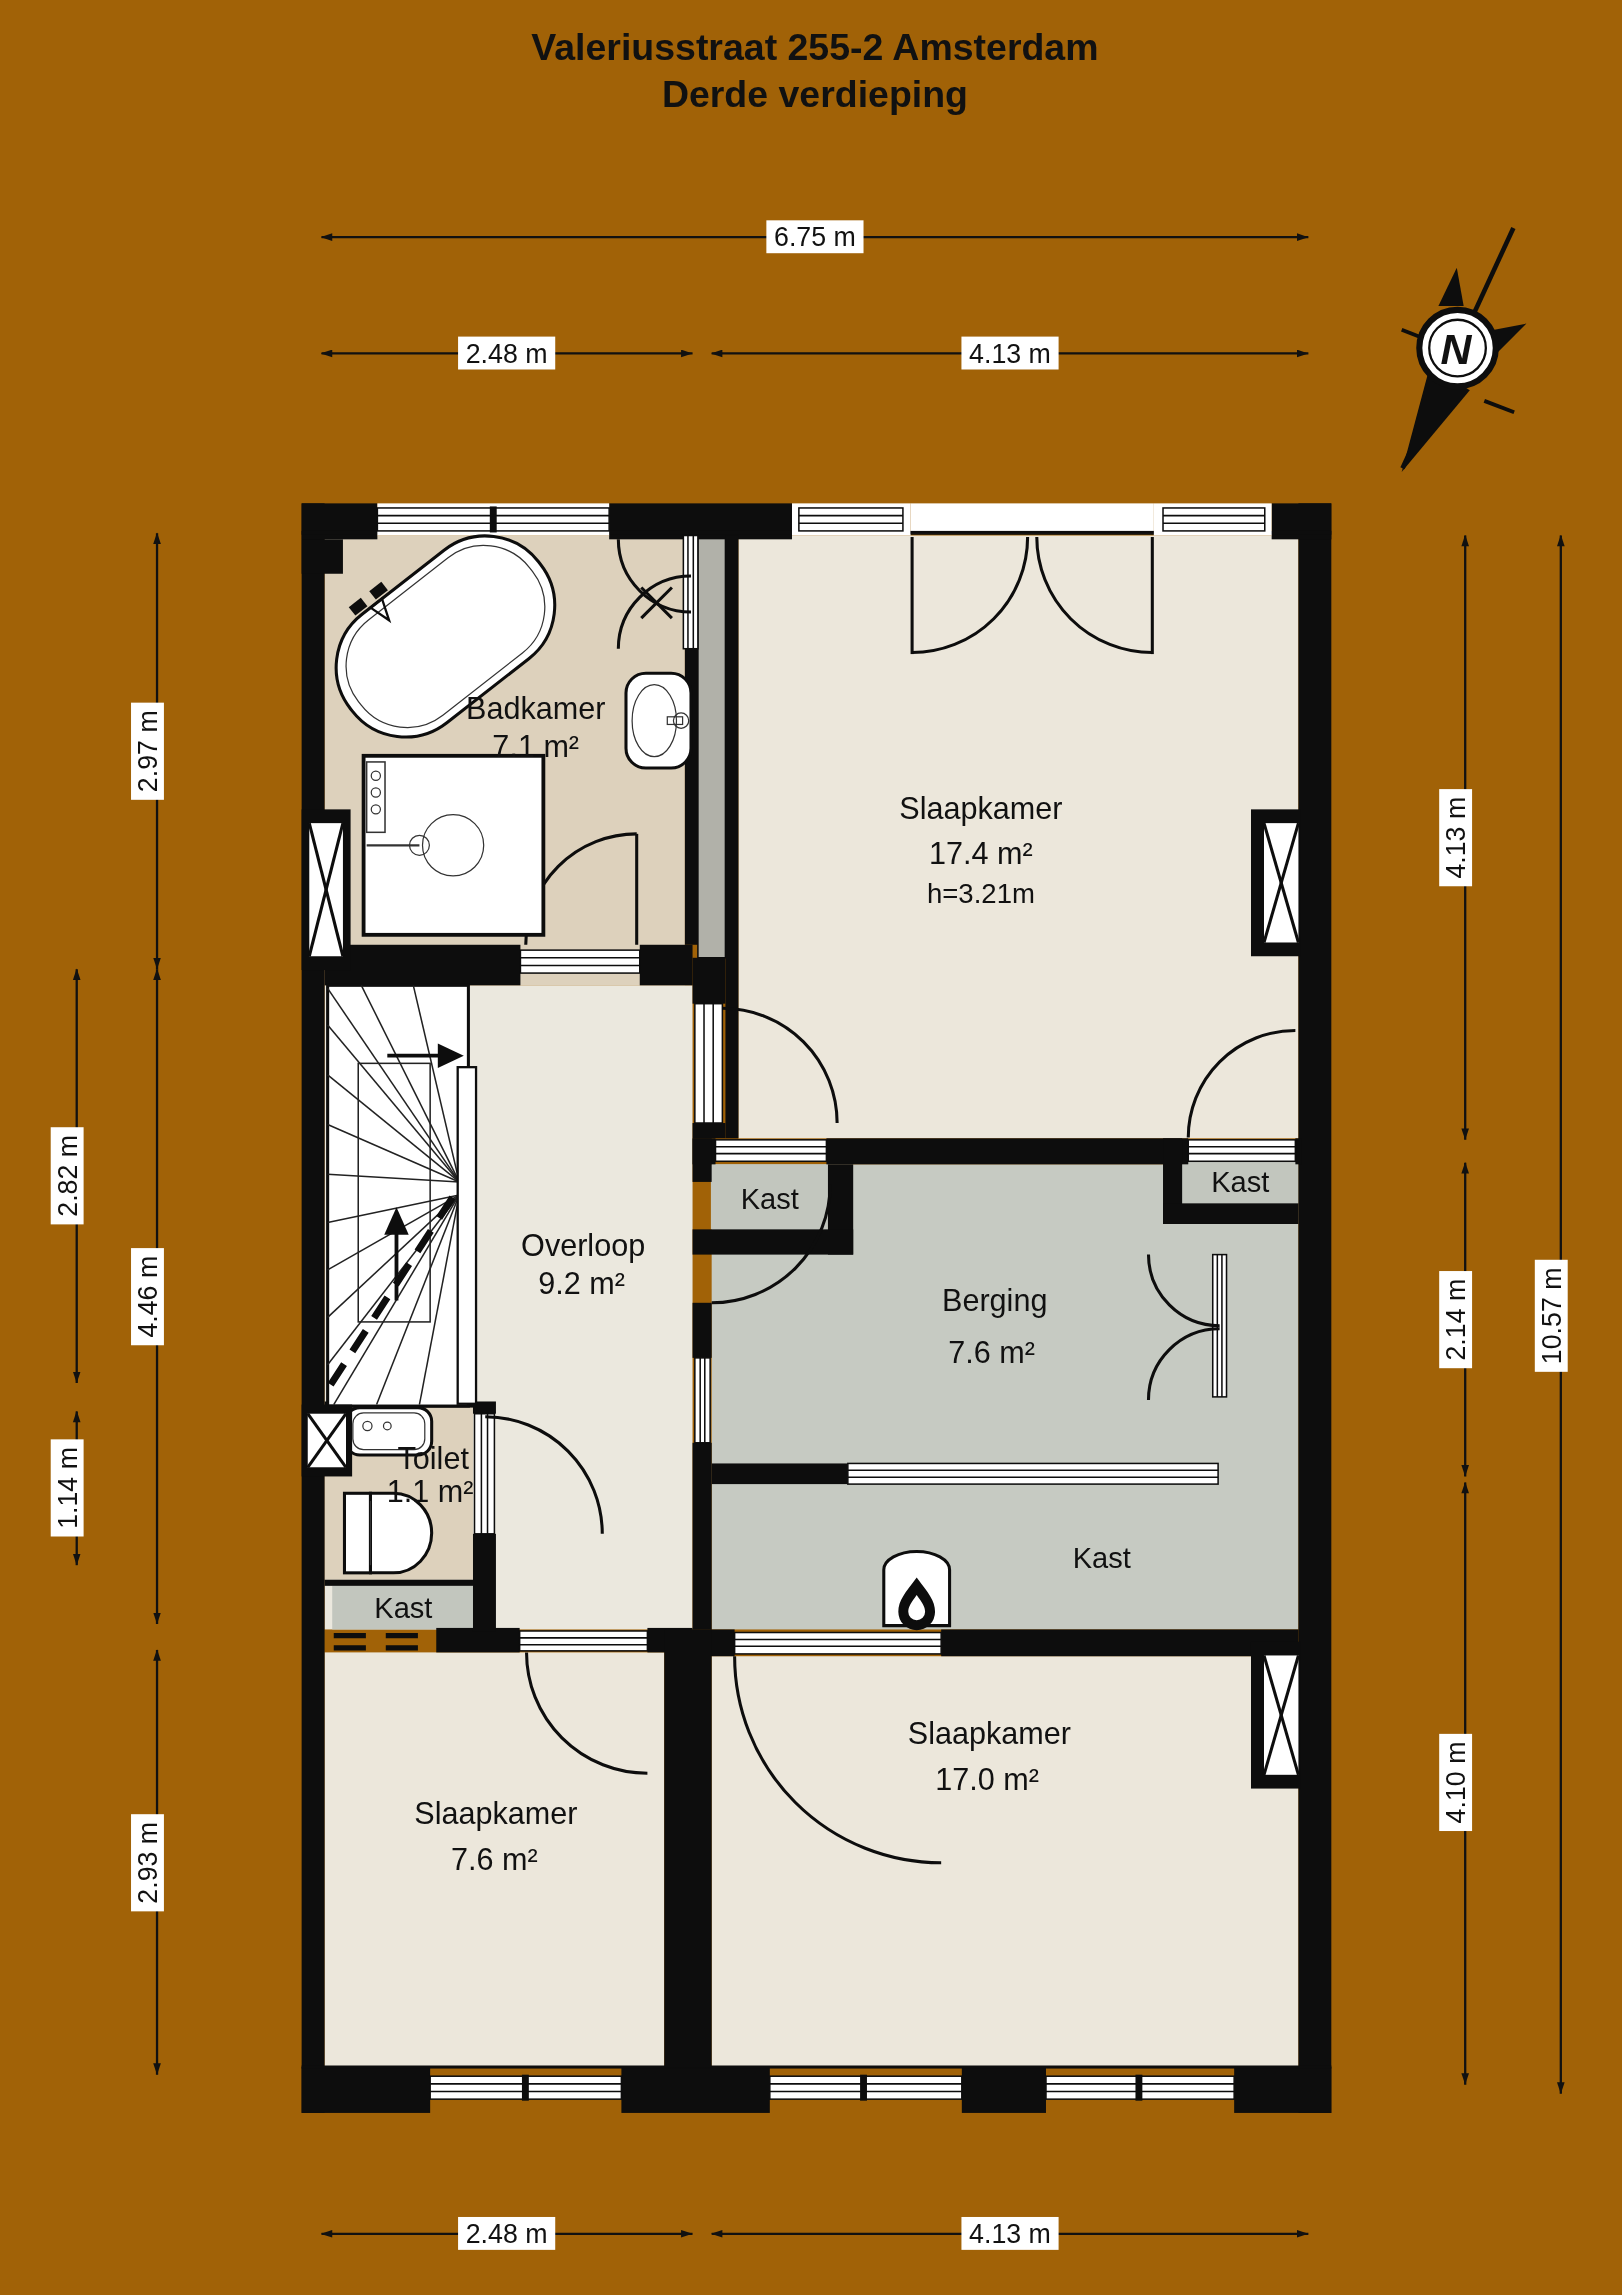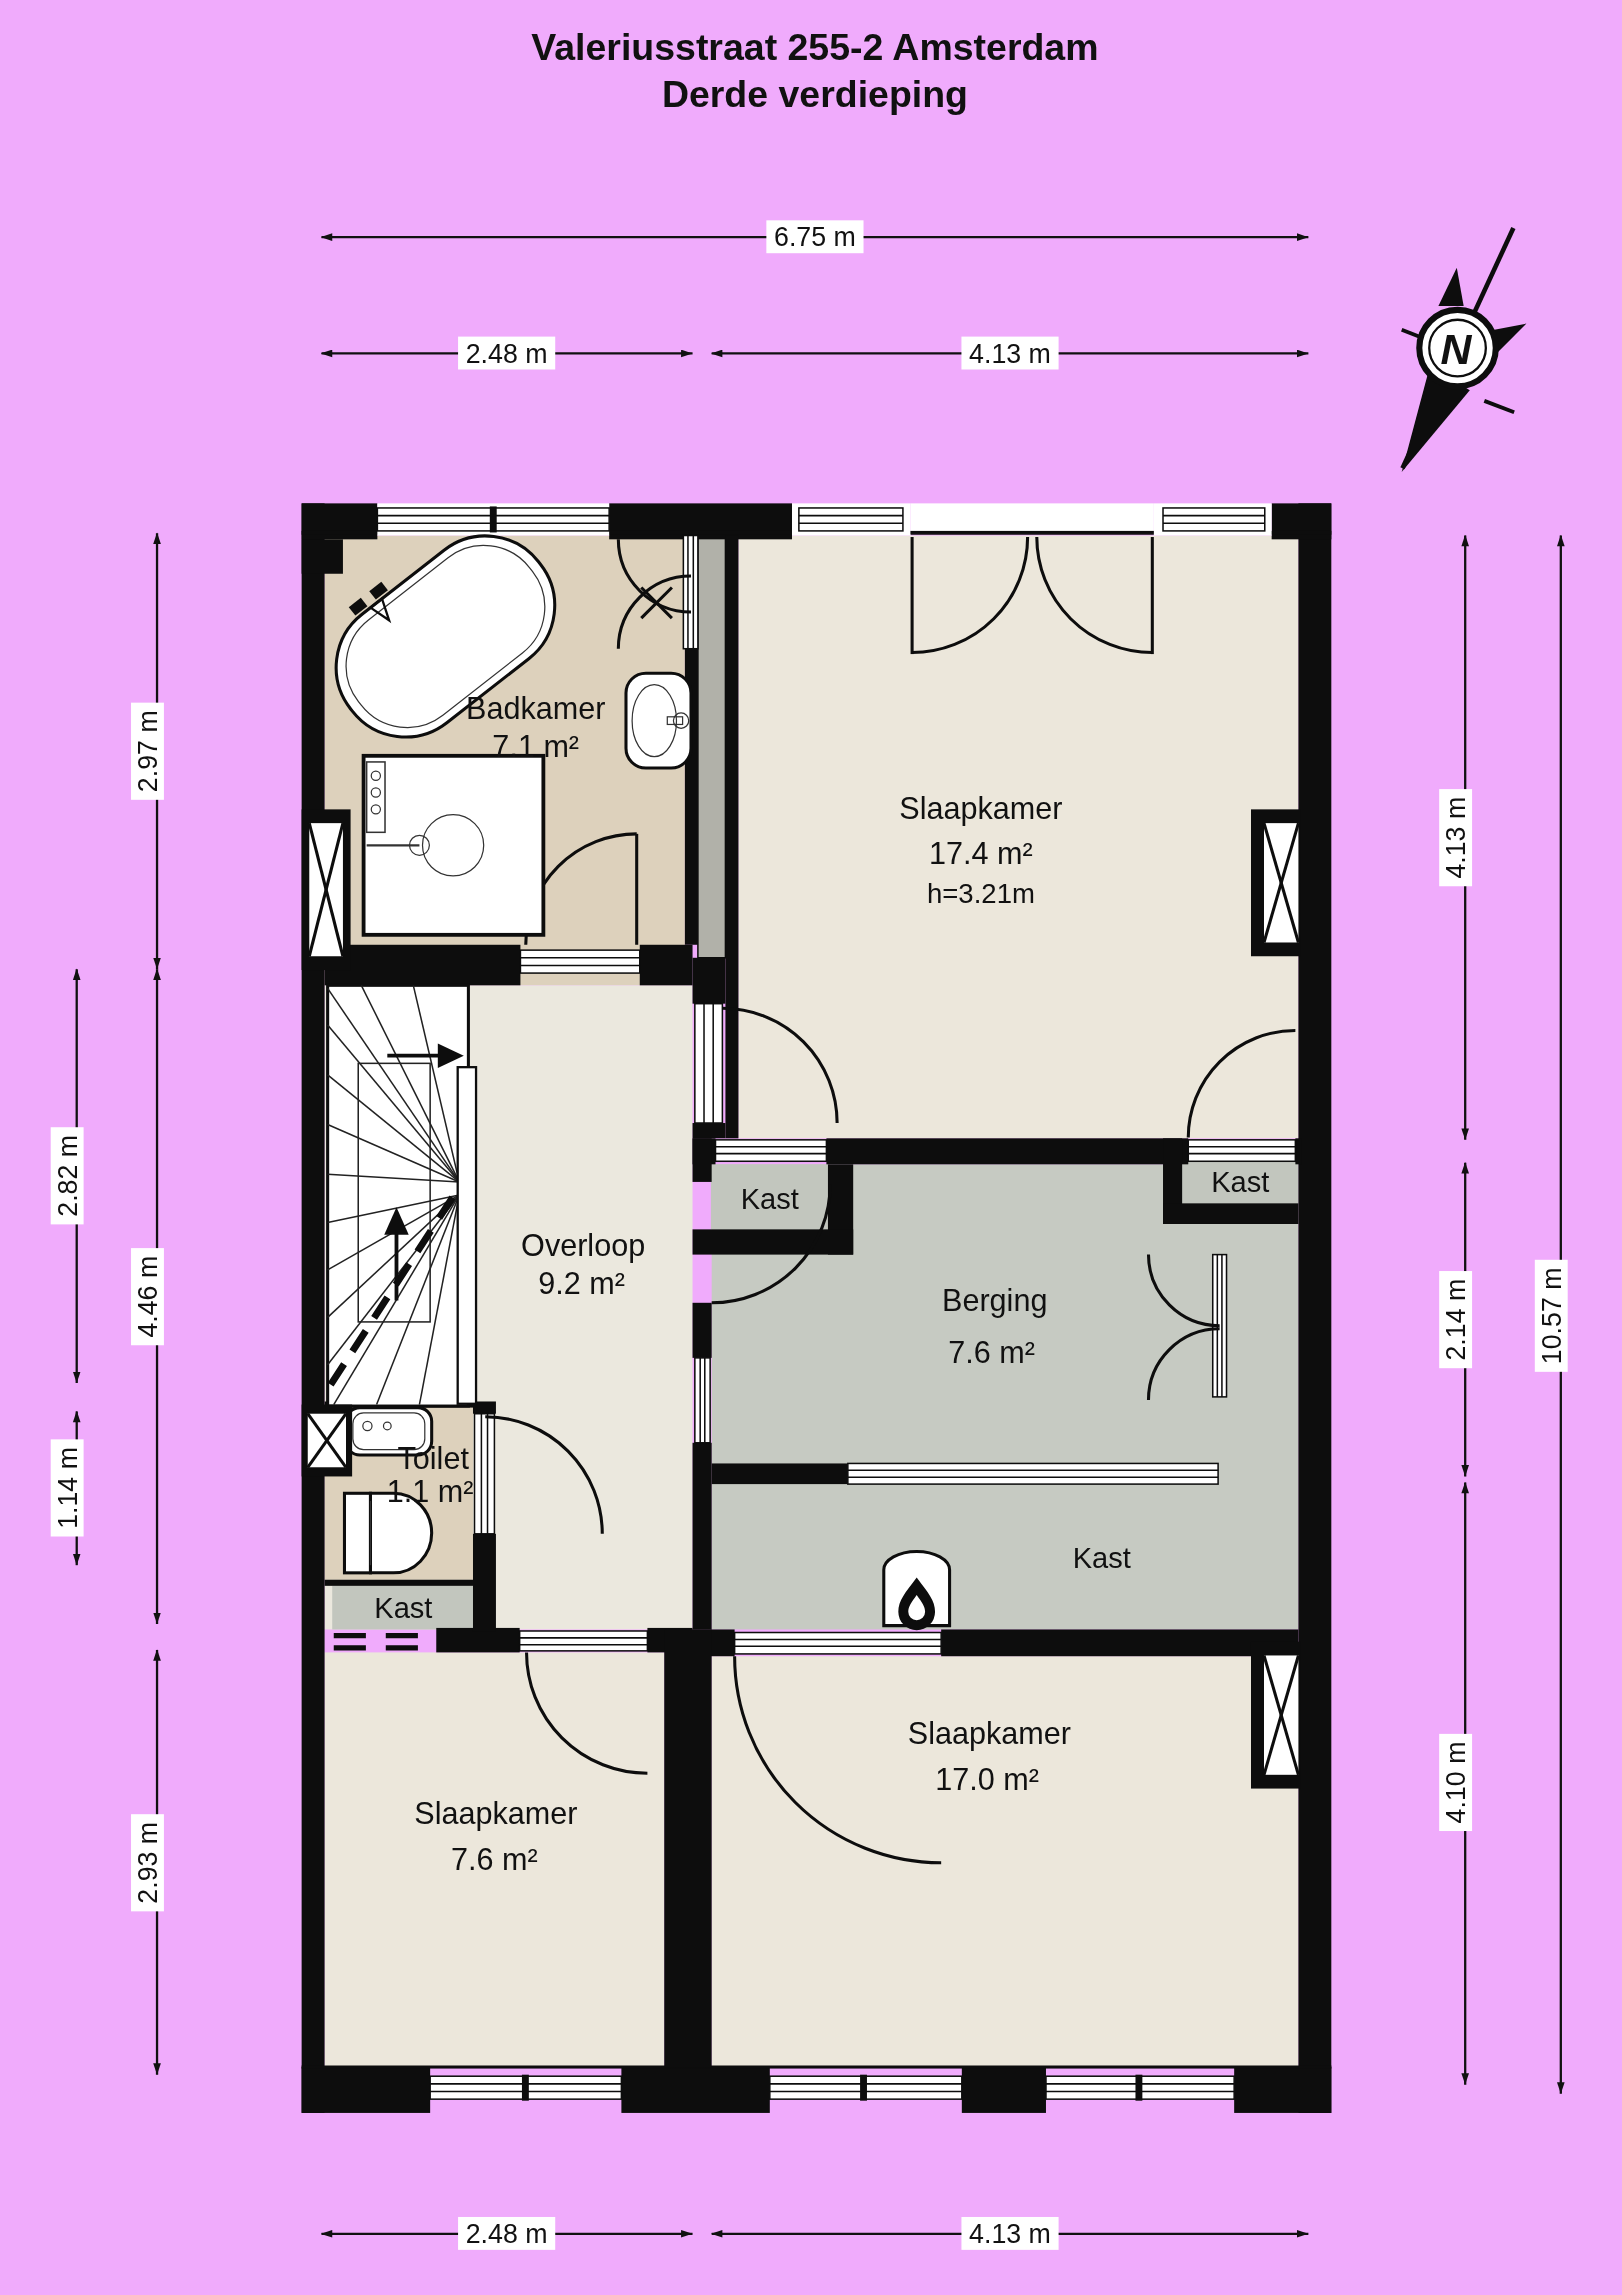--- a/index.html
+++ b/index.html
@@ -1,16 +1,16 @@
 <!DOCTYPE html>
 <html style="font-size:12.2px"><head>
 <meta charset="utf-8">
 <style>
   html,body{margin:0;padding:0;background:#ffffff;}
-  .page{width:1623px;height:2295px;position:relative;background:#f0abfc;
+  .page{width:1623px;height:2295px;position:relative;background:#a16207;
         font-family:"Liberation Sans", sans-serif;}
   svg{display:block;}
   text{fill:#111111;font-family:"Liberation Sans", sans-serif;}
   .title-line{font-size:49px;font-weight:bold;}
   .room-name{font-size:40px;}
   .room-area{font-size:40px;}
   .room-sub{font-size:36px;}
   .kast-label{font-size:38px;}
   .dim{font-size:35px;}
   .north-n{font-size:56px;font-weight:bold;font-style:italic;}

